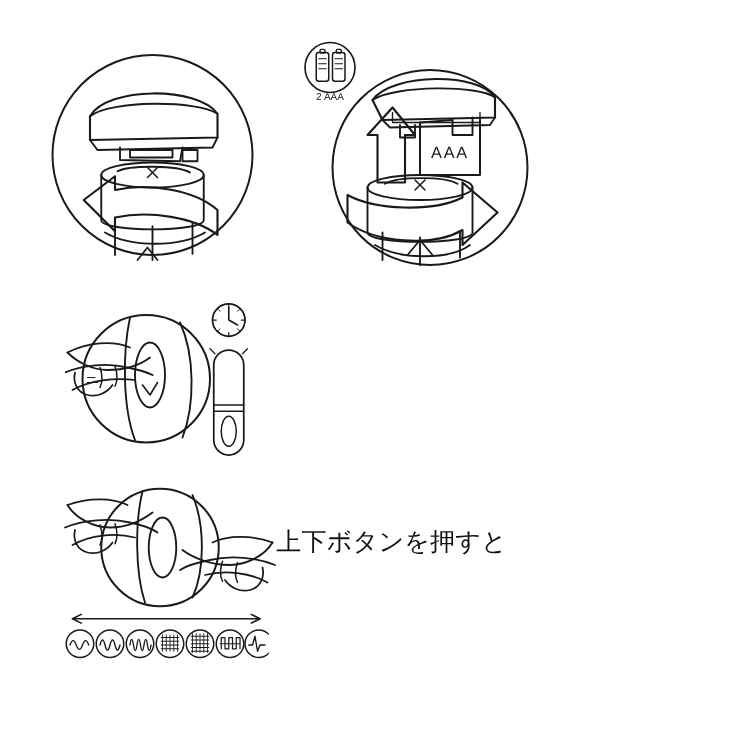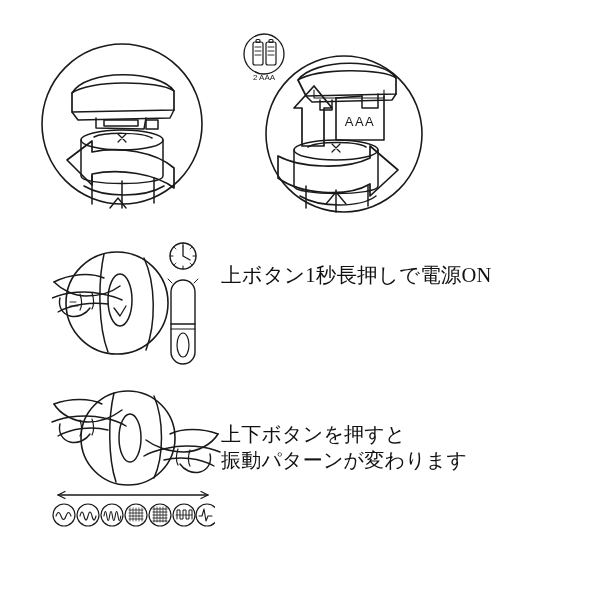--- a/index.html
+++ b/index.html
@@ -166,21 +166,20 @@
           <path d="M119 86 L143 86" stroke-width="1.3"></path>
           <path d="M119 91 L143 91" stroke-width="1.1"></path>
           <ellipse cx="131" cy="107" rx="6" ry="12" stroke-width="1.2"></ellipse>
           <path d="M116 41 L120 45 M146 41 L142 45" stroke-width="1"></path>
         </g>
       </g>
     </svg>
   </div>
 
   <div class="text-block" id="text-power">
-    <span class="text-line">上ボタン1秒長押しで電源ON</span>
   </div>
 
   <div class="panel" id="panel-patterns">
     <svg class="illus" width="172" height="148" viewBox="0 0 172 148">
       <g fill="none" stroke="#1a1a1a" stroke-width="1.5" stroke-linejoin="round" stroke-linecap="round">
 
         <circle cx="78" cy="56" r="47" stroke-width="1.6"></circle>
         <path d="M64 11 C58 36 58 76 66 100"></path>
         <path d="M104 14 C114 38 114 74 104 96"></path>
 
@@ -251,16 +250,15 @@
         <g>
           <circle cx="157" cy="27" r="11" stroke-width="1.2"></circle>
           <path d="M149 28 h3 l2 -7 l2 12 l2 -5 h4" stroke-width="1.1"></path>
         </g>
       </g>
     </svg>
   </div>
 
   <div class="text-block" id="text-patterns">
     <span class="text-line">上下ボタンを押すと</span>
-    <span class="text-line">振動パターンが変わります</span>
   </div>
 
 </div>
 
 </body></html>

